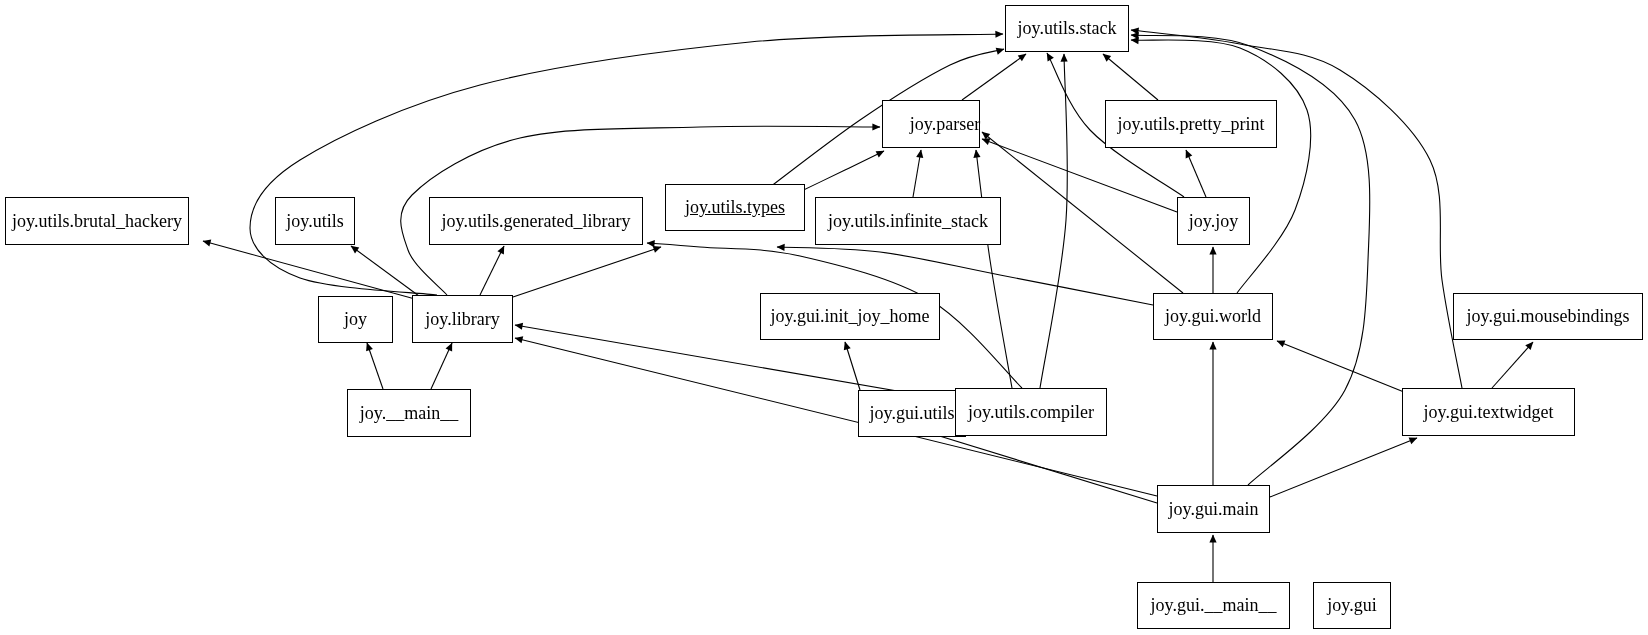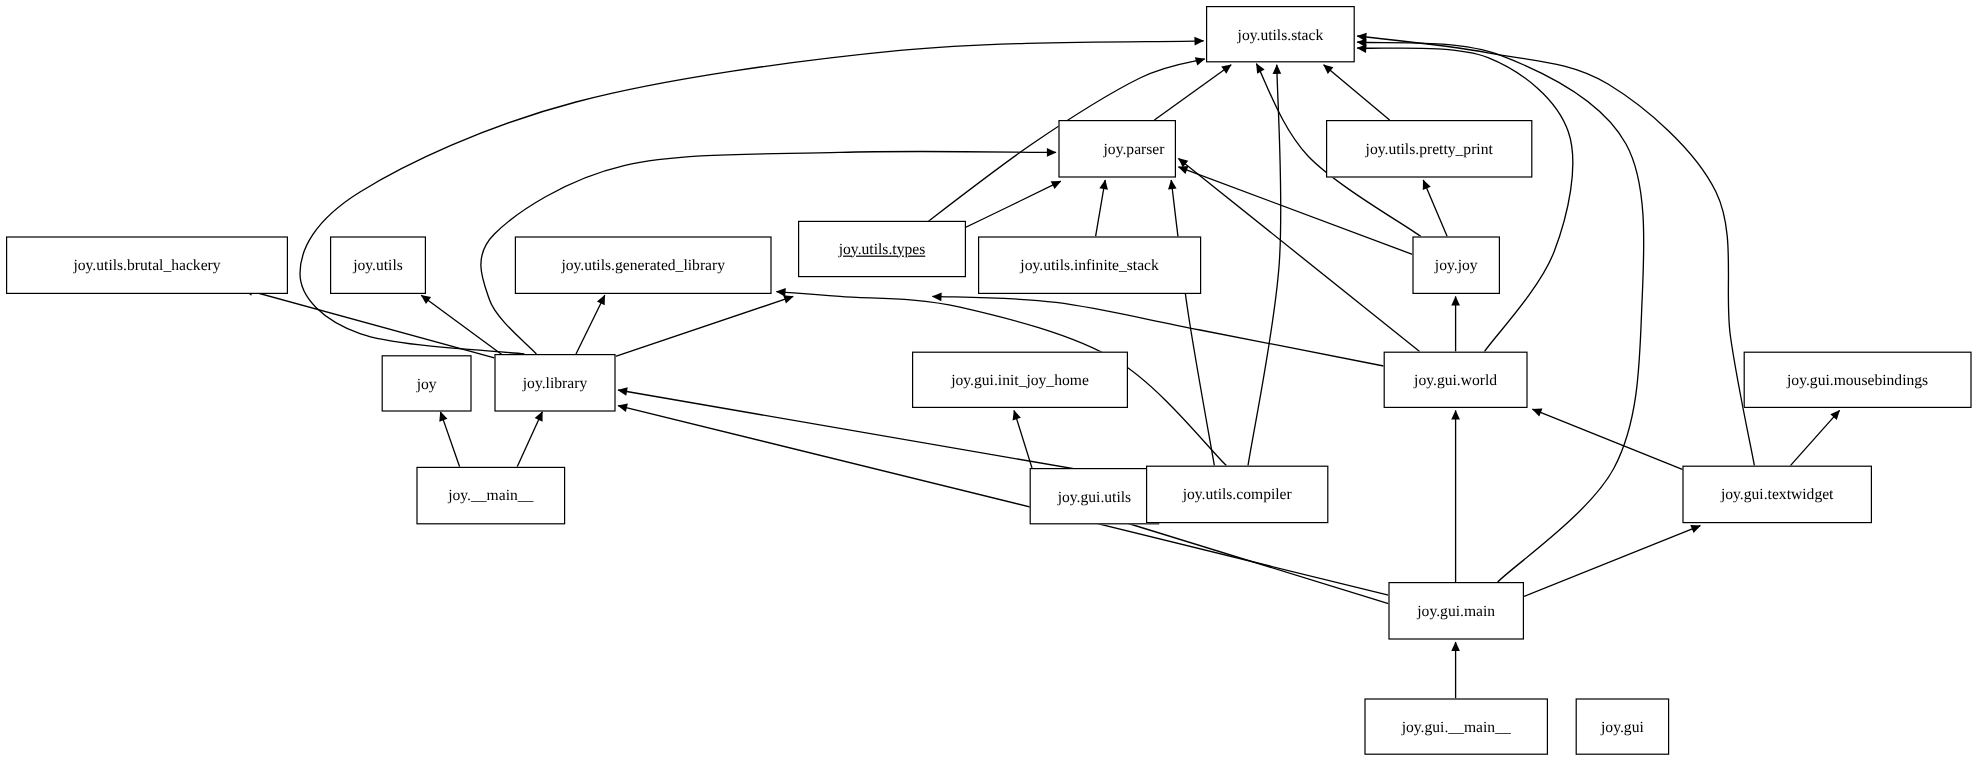--- a/index.html
+++ b/index.html
@@ -28,21 +28,21 @@
     stroke-width: 1.1px;
   }
   .node {
     position: absolute;
     box-sizing: border-box;
     border: 1px solid #000000;
     background: #ffffff;
     display: flex;
     align-items: center;
     justify-content: center;
-    font-size: 13px;
+    font-size: 18px;
     color: #000000;
     white-space: nowrap;
     z-index: 2;
   }
 </style>
 </head>
 <body>
 
 <div id="stage">
   <svg id="edge-layer" width="1648" height="635" viewBox="0 0 1648 635" xmlns="http://www.w3.org/2000/svg">
@@ -91,21 +91,21 @@
   <div id="nodes">
       <div class="node" style="left: 1005px; top: 5px; width: 124px; height: 47px;">
         <span>joy.utils.stack</span>
       </div>
       <div class="node" style="left: 882px; top: 100px; width: 98px; height: 48px; padding-left: 28px;">
         <span>joy.parser</span>
       </div>
       <div class="node" style="left: 1105px; top: 100px; width: 172px; height: 48px;">
         <span>joy.utils.pretty_print</span>
       </div>
-      <div class="node" style="left: 5px; top: 197px; width: 235px; height: 48px;">
+      <div class="node" style="left: 5px; top: 197px; width: 184px; height: 48px;">
         <span>joy.utils.brutal_hackery</span>
       </div>
       <div class="node" style="left: 275px; top: 197px; width: 80px; height: 48px;">
         <span>joy.utils</span>
       </div>
       <div class="node" style="left: 429px; top: 197px; width: 214px; height: 48px;">
         <span>joy.utils.generated_library</span>
       </div>
       <div class="node" style="left: 665px; top: 184px; width: 140px; height: 47px; text-decoration: underline;">
         <span>joy.utils.types</span>
@@ -133,21 +133,21 @@
       </div>
       <div class="node" style="left: 347px; top: 389px; width: 124px; height: 48px;">
         <span>joy.__main__</span>
       </div>
       <div class="node" style="left: 810px; top: 390px; width: 108px; height: 47px; margin-left: 48px;">
         <span>joy.gui.utils</span>
       </div>
       <div class="node" style="left: 955px; top: 388px; width: 152px; height: 48px;">
         <span>joy.utils.compiler</span>
       </div>
-      <div class="node" style="left: 1402px; top: 388px; width: 158px; height: 48px;">
+      <div class="node" style="left: 1402px; top: 388px; width: 173px; height: 48px;">
         <span>joy.gui.textwidget</span>
       </div>
       <div class="node" style="left: 1157px; top: 485px; width: 113px; height: 48px;">
         <span>joy.gui.main</span>
       </div>
       <div class="node" style="left: 1137px; top: 582px; width: 153px; height: 47px;">
         <span>joy.gui.__main__</span>
       </div>
       <div class="node" style="left: 1313px; top: 582px; width: 78px; height: 47px; text-align: center;">
         <span>joy.gui</span>

